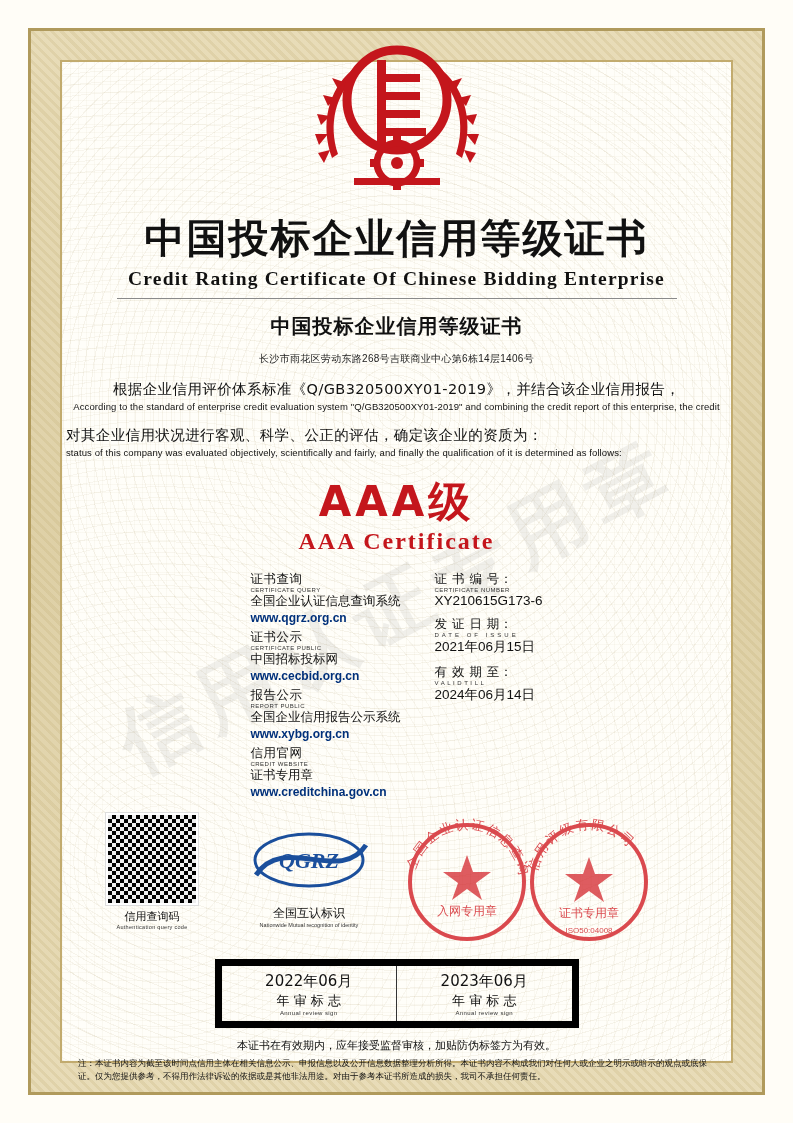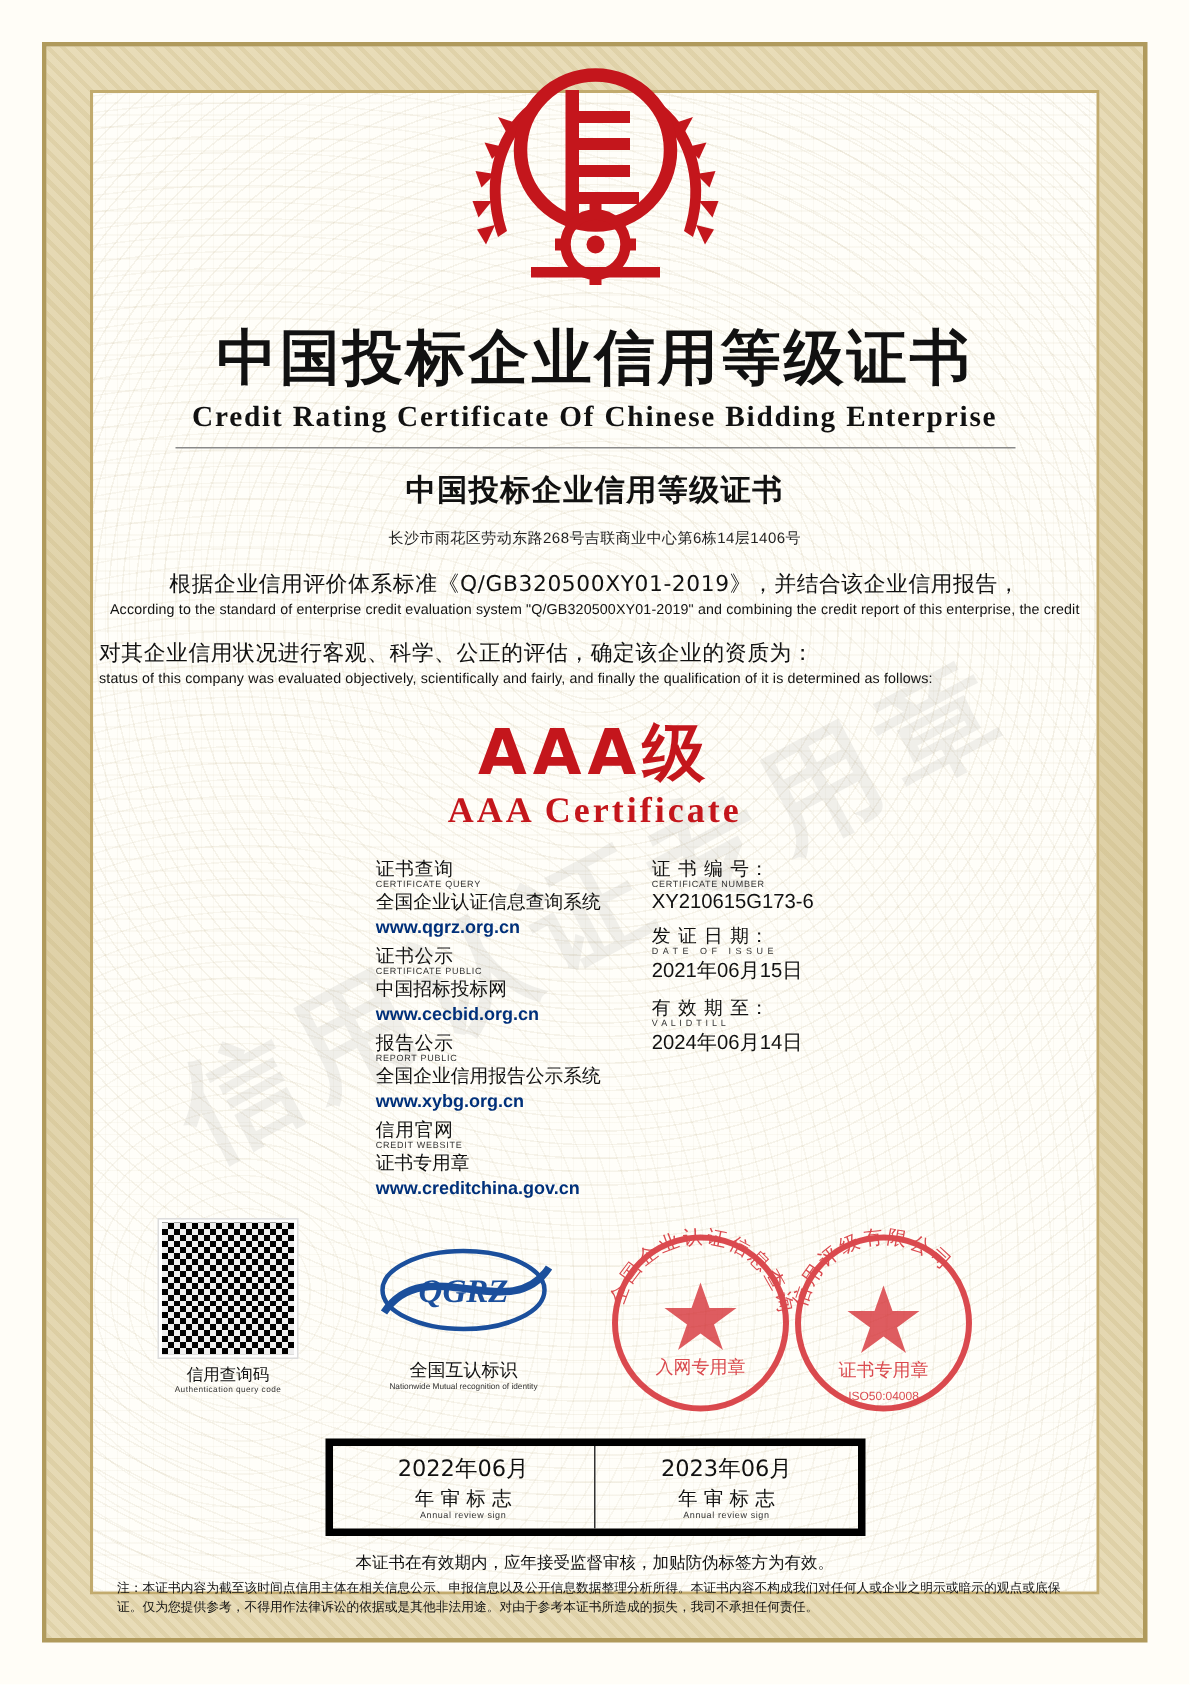--- a/index.html
+++ b/index.html
@@ -286,21 +286,21 @@
     top: -6px;
   }
   .stamp.s1 { left: 348px; }
   .stamp.s2 { left: 470px; }
 
   
   .review {
     margin: 6px auto 0 auto;
     width: 350px;
     display: flex;
-    border: 5px solid #000000;
+    border: 7px solid #000000;
   }
   .review-cell {
     flex: 1;
     padding: 6px 0 5px 0;
     text-align: center;
   }
   .review-cell + .review-cell { border-left: 1px solid #333; }
   .review-date {
     font-family: "DejaVu Sans", "Liberation Sans", sans-serif;
     font-size: 15px;

